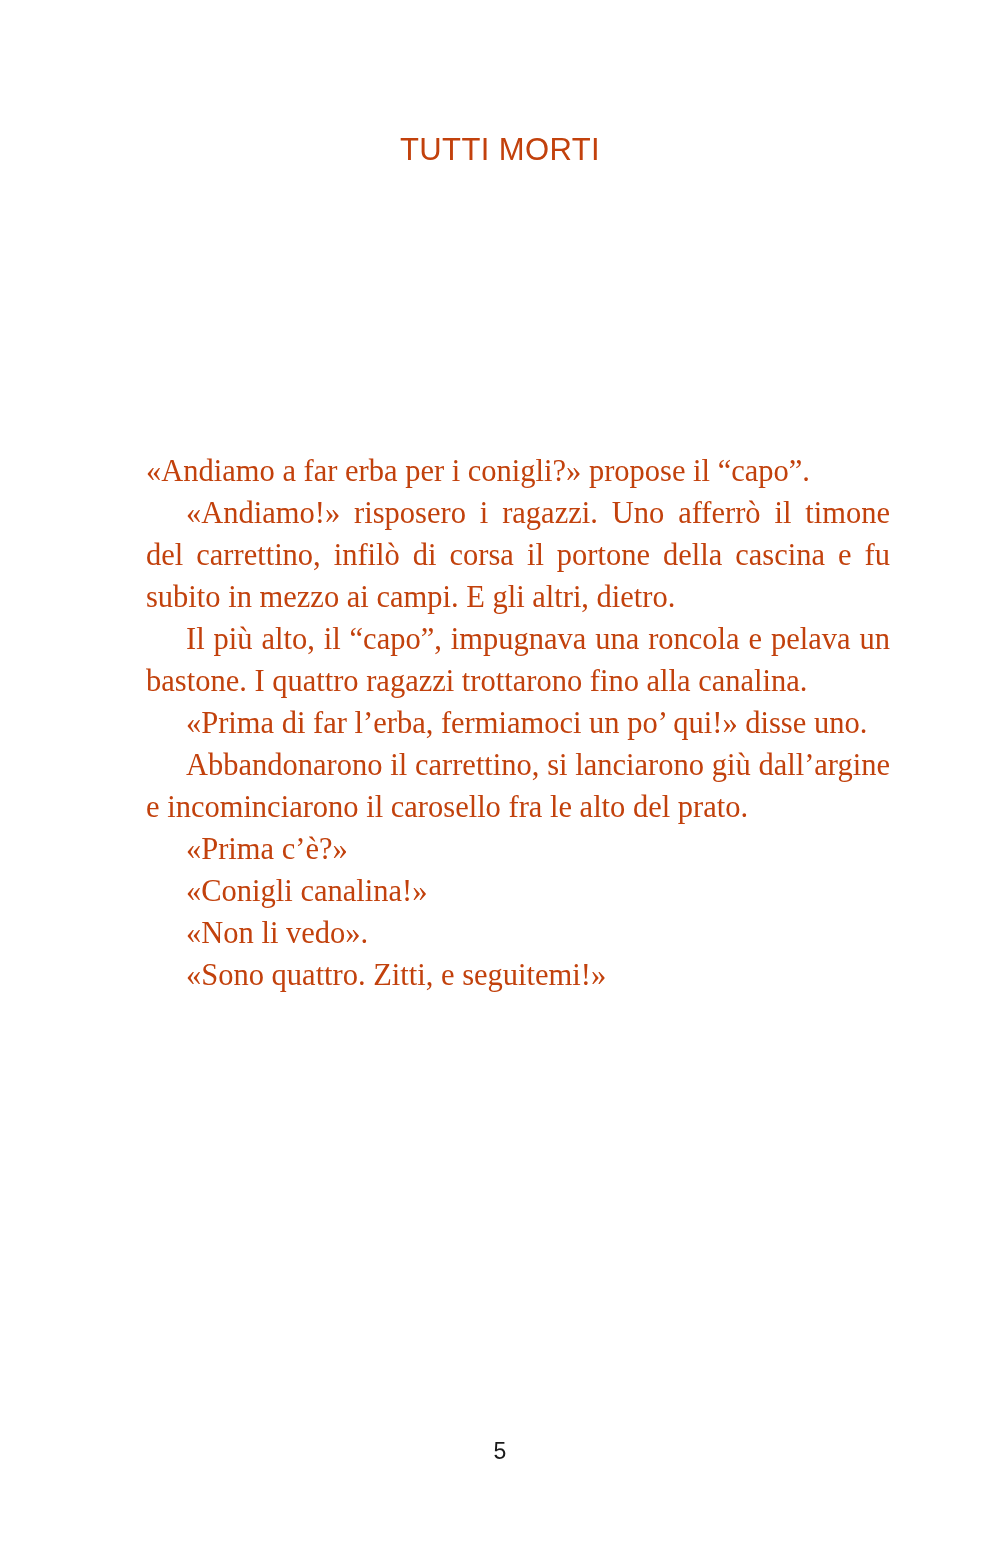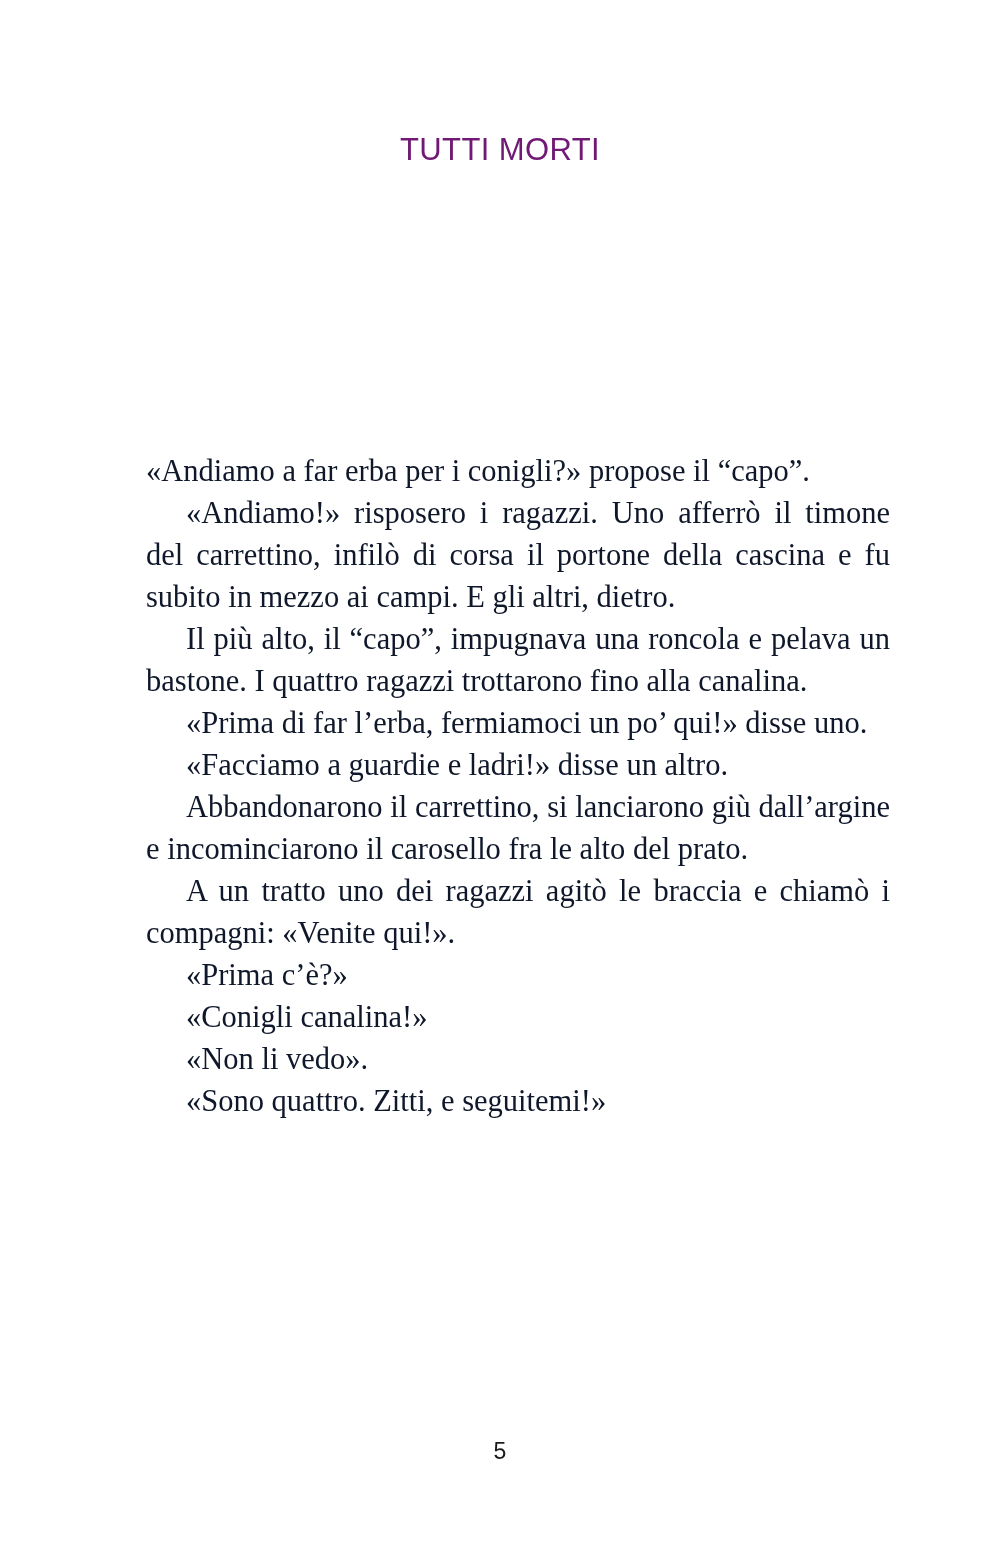--- a/index.html
+++ b/index.html
@@ -18,35 +18,35 @@
   .chapter-title {
     position: absolute;
     top: 133px;
     left: 0;
     width: 1000px;
     text-align: center;
     font-family: "Liberation Sans", sans-serif;
     font-size: 31px;
     font-weight: 400;
     letter-spacing: 0.4px;
-    color: #701a75;
+    color: #c2410c;
     line-height: 1.1;
   }
   .body-block {
     position: absolute;
     top: 450px;
     left: 146px;
     width: 744px;
   }
   .body-block p {
     margin: 0;
     font-family: "Liberation Serif", "DejaVu Serif", serif;
     font-size: 30.5px;
     line-height: 42px;
-    color: #0f172a;
+    color: #c2410c;
     text-align: justify;
     text-indent: 40px;
     hyphens: none;
     -webkit-hyphens: none;
     word-spacing: 0px;
   }
   .body-block p.first {
     text-indent: 0;
   }
   .body-block p.short {
@@ -69,23 +69,21 @@
 
 <div class="page">
 
   <div class="chapter-title">TUTTI MORTI</div>
 
   <div class="body-block">
     <p class="first">«Andiamo a far erba per i conigli?» propose il “capo”.</p>
     <p>«Andiamo!» risposero i ragazzi. Uno afferrò il timone del carrettino, infilò di corsa il portone della cascina e fu subito in mezzo ai campi. E gli altri, dietro.</p>
     <p>Il più alto, il “capo”, impugnava una roncola e pelava un bastone. I quattro ragazzi trottarono fino alla canalina.</p>
     <p class="short">«Prima di far l’erba, fermiamoci un po’ qui!» disse uno.</p>
-    <p class="short">«Facciamo a guardie e ladri!» disse un altro.</p>
     <p>Abbandonarono il carrettino, si lanciarono giù dall’argine e incominciarono il carosello fra le alto del prato.</p>
-    <p>A un tratto uno dei ragazzi agitò le braccia e chiamò i compagni: «Venite qui!».</p>
     <p class="short">«Prima c’è?»</p>
     <p class="short">«Conigli canalina!»</p>
     <p class="short">«Non li vedo».</p>
     <p class="short">«Sono quattro. Zitti, e seguitemi!»</p>
   </div>
 
   <div class="page-number">5</div>
 
 </div>
 

